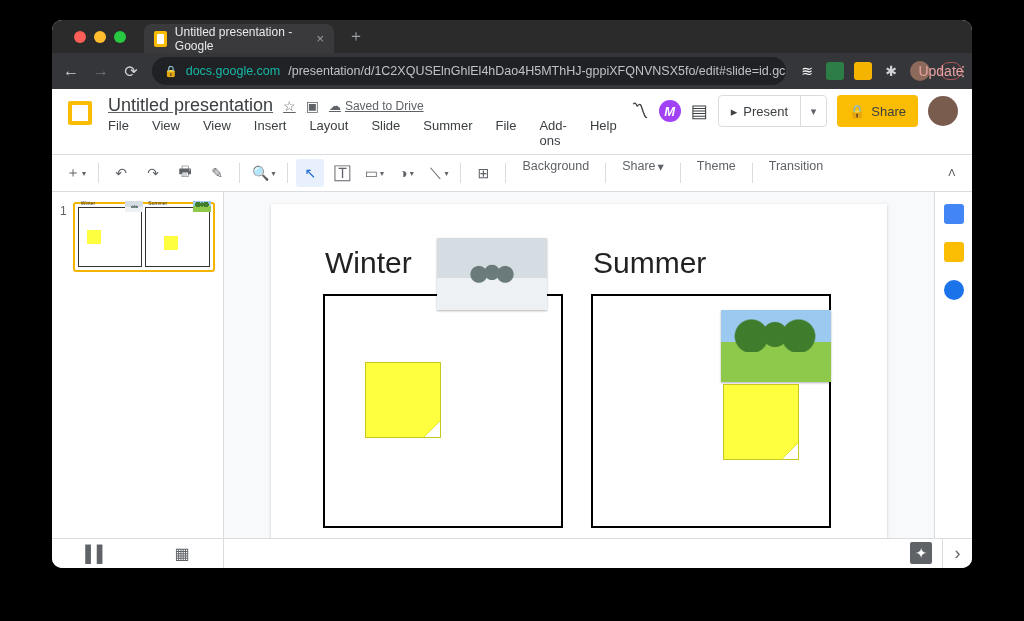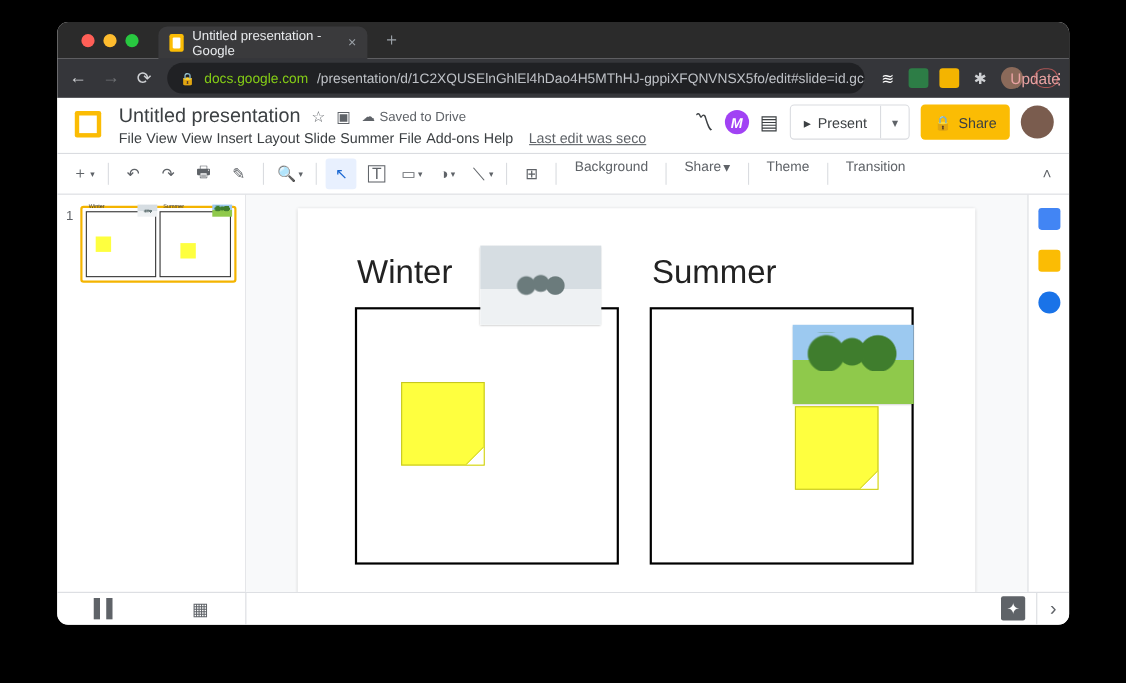--- a/index.html
+++ b/index.html
@@ -42,41 +42,41 @@
   .tab-favicon{width:16px;height:16px;background:var(--yellow);border-radius:2px;position:relative;}
   .tab-favicon::after{content:"";position:absolute;inset:3px;background:#fff;border-radius:1px;}
   .tab-close{margin-left:6px;color:#9aa0a6;font-size:13px;}
   .newtab{color:#9aa0a6;margin-left:14px;font-size:16px;}
   
   .addr{background:#35363a;height:36px;display:flex;align-items:center;padding:0 10px;gap:12px;flex-shrink:0;}
   .addr .nav-ico{color:#cfd1d4;font-size:16px;width:18px;text-align:center;}
   .addr .nav-ico.dis{color:#6f7275;}
   .omni{flex:1;background:var(--chrome);border-radius:20px;height:28px;display:flex;align-items:center;padding:0 12px;gap:8px;color:#bfc2c7;font-size:12.5px;overflow:hidden;white-space:nowrap;}
   .omni .lock{font-size:11px;}
-  .omni .url-host{color:#84cc16;}
+  .omni .url-host{color:#14b8a6;}
   .ext{display:flex;gap:10px;align-items:center;}
   .ext span{width:18px;height:18px;display:flex;align-items:center;justify-content:center;font-size:14px;}
   .ext .buf{color:#fff}
   .ext .g1{background:#2d7d46;border-radius:3px;} 
   .ext .g2{background:#f4b400;border-radius:3px;}
   .ext .puzzle{color:#cfd1d4;}
   .ext .avatar{width:20px;height:20px;border-radius:50%;background:#8b6a5a;}
   .update{border:1px solid #a55;color:#e8a2a2;border-radius:20px;padding:3px 10px;font-size:12px;display:flex;align-items:center;gap:6px;}
   
   .app{flex:1;display:flex;flex-direction:column;background:#fff;min-height:0;}
   .apphdr{display:flex;padding:6px 14px 0 10px;align-items:flex-start;gap:10px;}
   .logo{width:36px;height:36px;display:flex;align-items:center;justify-content:center;}
   .logo .box{width:24px;height:24px;background:var(--yellow);border-radius:2px;position:relative;}
   .logo .box::after{content:"";position:absolute;inset:4px;background:#fff;}
   .titles{display:flex;flex-direction:column;gap:2px;flex:1;min-width:0;}
-  .titlerow{display:flex;align-items:center;gap:10px;color:var(--grey-600);font-size:18px;}
+  .titlerow{display:flex;align-items:center;gap:10px;color:var(--grey-600);font-size:18px;text-decoration:underline;}
   .titlerow .name{color:var(--grey-700);}
   .titlerow .ic{font-size:14px;color:var(--grey-600);}
   .save{font-size:12px;color:var(--grey-600);display:flex;align-items:center;gap:4px;}
-  .menurow{display:flex;gap:4px;color:var(--grey-700);font-size:13px;align-items:flex-start;}
+  .menurow{display:flex;gap:23px;color:var(--grey-700);font-size:13px;align-items:flex-start;}
   .menurow .last{color:var(--grey-600);text-decoration:underline;margin-left:10px;white-space:nowrap;overflow:hidden;text-overflow:ellipsis;}
   .hdr-right{display:flex;align-items:center;gap:10px;}
   .hdr-right .trend{color:var(--grey-700);font-size:18px;}
   .malw{width:22px;height:22px;border-radius:50%;background:#a142f4;display:flex;align-items:center;justify-content:center;color:#fff;font-weight:bold;font-style:italic;font-size:13px;}
   .hdr-right .chat{font-size:18px;color:var(--grey-700);}
   .present{border:1px solid var(--grey-300);border-radius:4px;height:32px;display:flex;align-items:center;overflow:hidden;}
   .present .main{display:flex;align-items:center;gap:6px;padding:0 12px;font-size:13px;}
   .present .caret{border-left:1px solid var(--grey-300);width:26px;height:100%;display:flex;align-items:center;justify-content:center;color:var(--grey-600);font-size:11px;}
   .share{background:var(--yellow);border-radius:4px;height:32px;display:flex;align-items:center;gap:6px;padding:0 12px;font-size:13px;font-weight:500;}
   .avatar2{width:30px;height:30px;border-radius:50%;background:#7a5c4e;}

